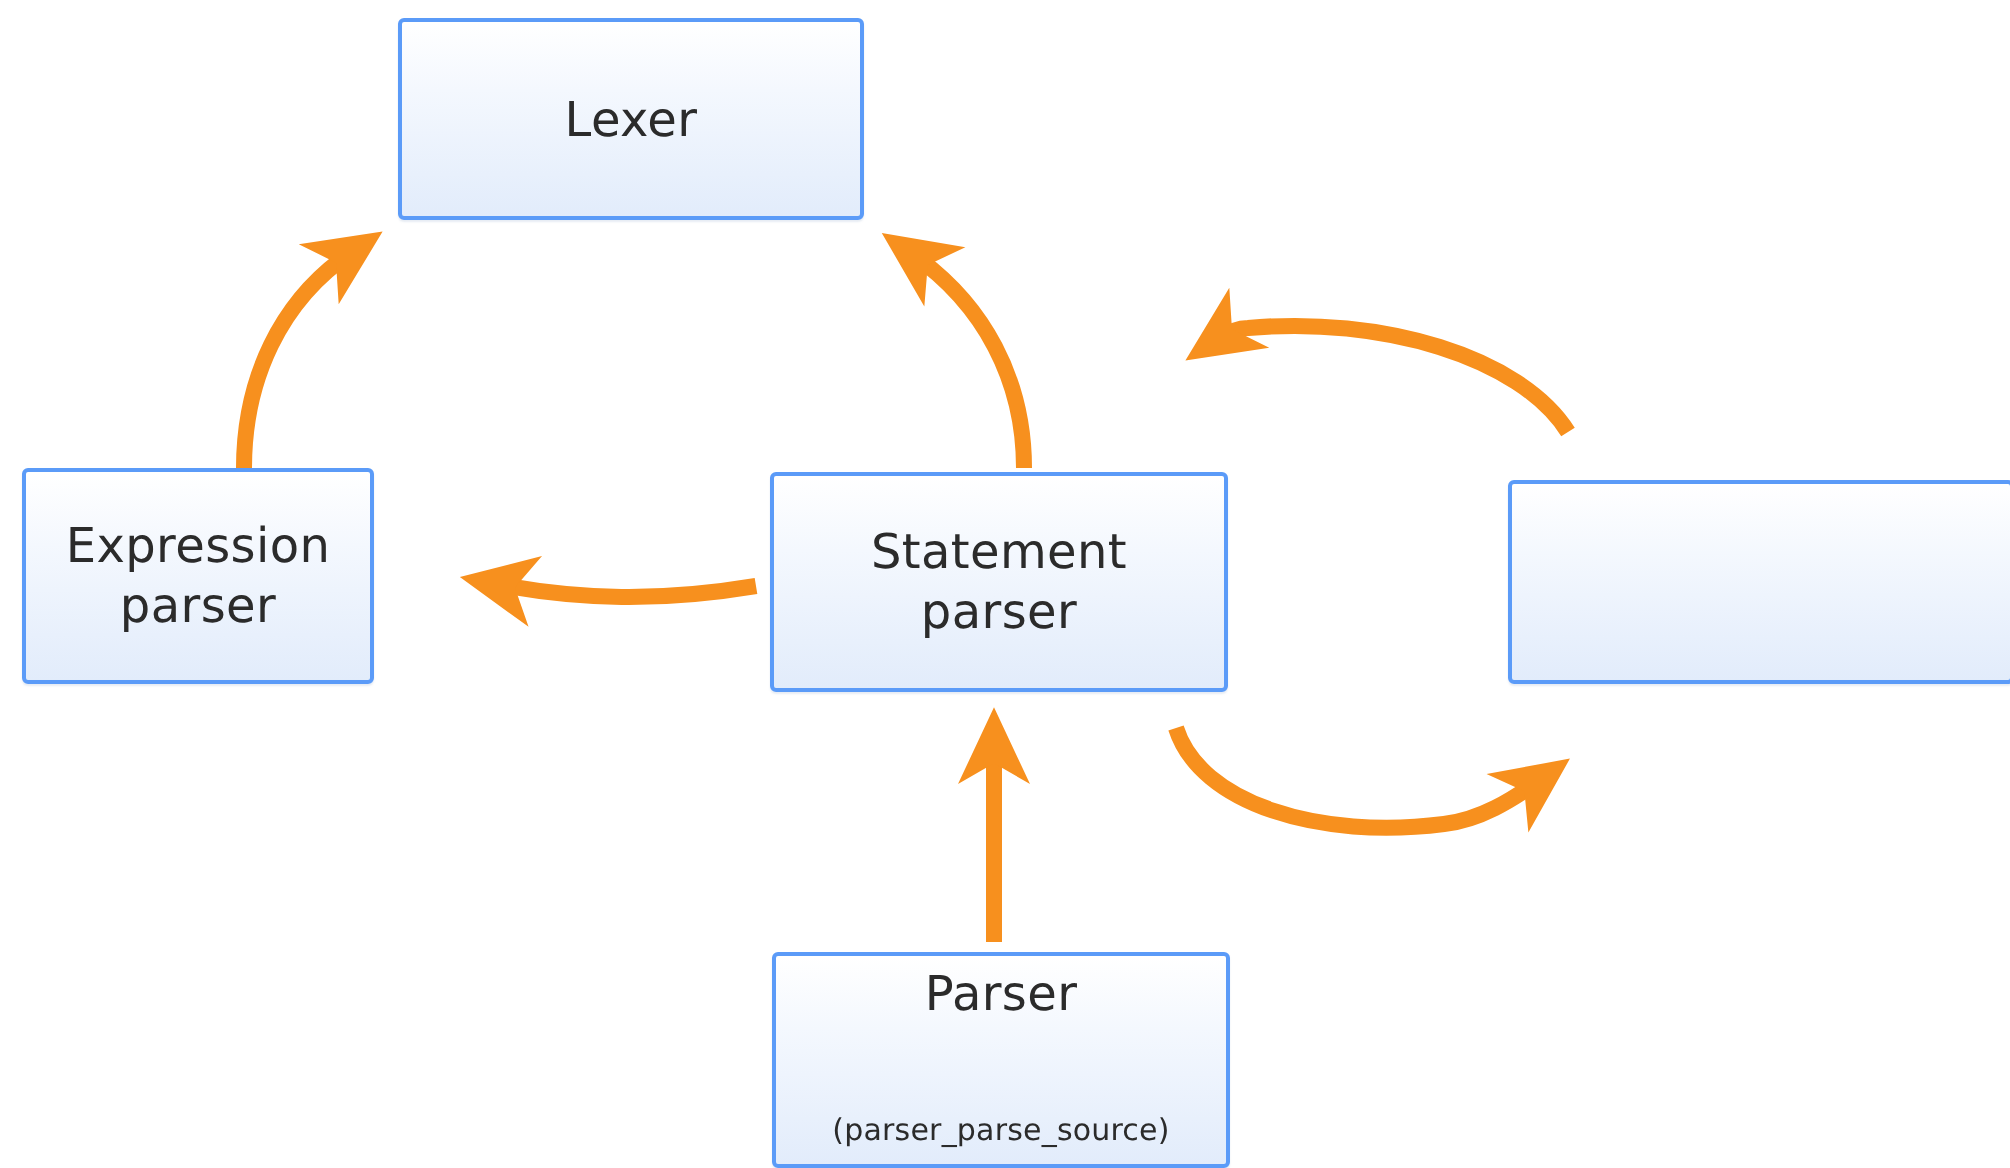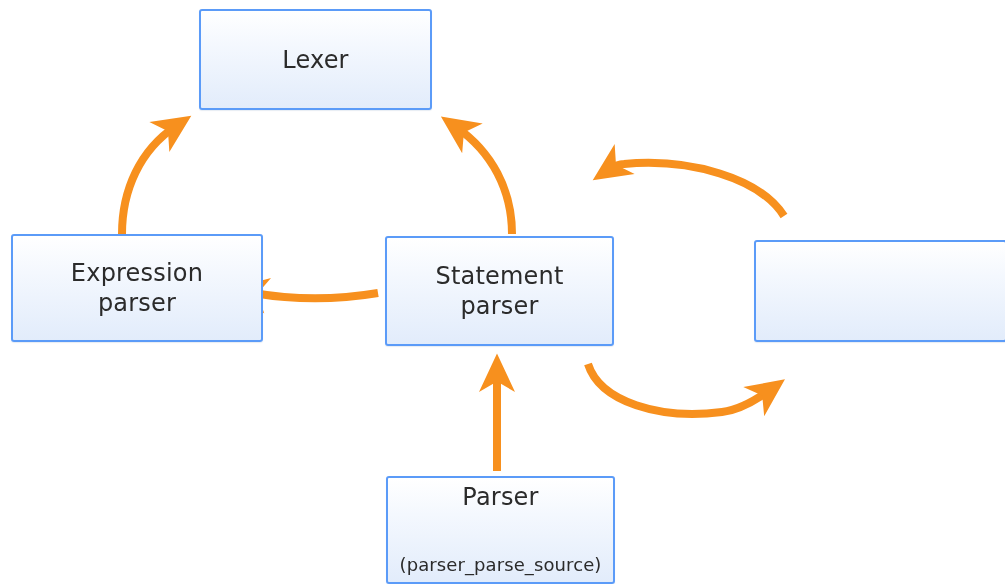--- a/index.html
+++ b/index.html
@@ -37,28 +37,28 @@
     letter-spacing: 0.2px;
     white-space: pre-line;
   }
   .node .sub {
     font-size: 19px;
     line-height: 26px;
     letter-spacing: 0.1px;
     margin-top: 1px;
   }
   #lexer     { left: 199px; top: 9px;   width: 233px; height: 101px; }
-  #expr      { left: 11px;  top: 234px; width: 252px; height: 108px; }
+  #expr      { left: 11px;  top: 234px; width: 176px; height: 108px; }
   #statement { left: 385px; top: 236px; width: 229px; height: 110px; }
   #function  { left: 754px; top: 240px; width: 253px; height: 102px; }
   #parser    { left: 386px; top: 476px; width: 229px; height: 108px; }
 
   #function .title { font-size: 23px; }
   #function .sub   { font-size: 18px; }
-  #parser .sub     { font-size: 18px; margin-top: 40px; }
+  #parser .sub     { font-size: 15px; margin-top: 40px; }
   #expr .sub       { font-size: 18px; }
 
   svg.edges {
     position: absolute;
     left: 0; top: 0;
     width: 1005px;
     height: 584px;
     z-index: 1;
     pointer-events: none;
   }

